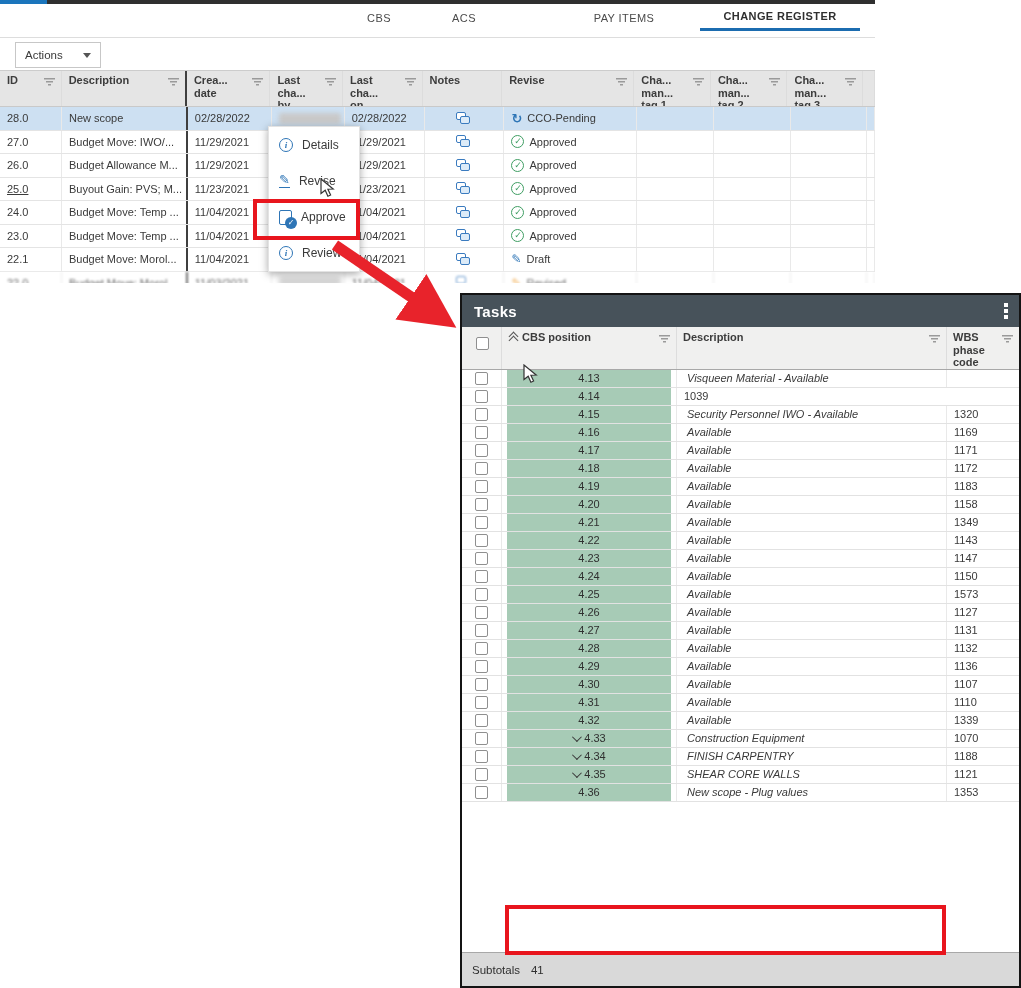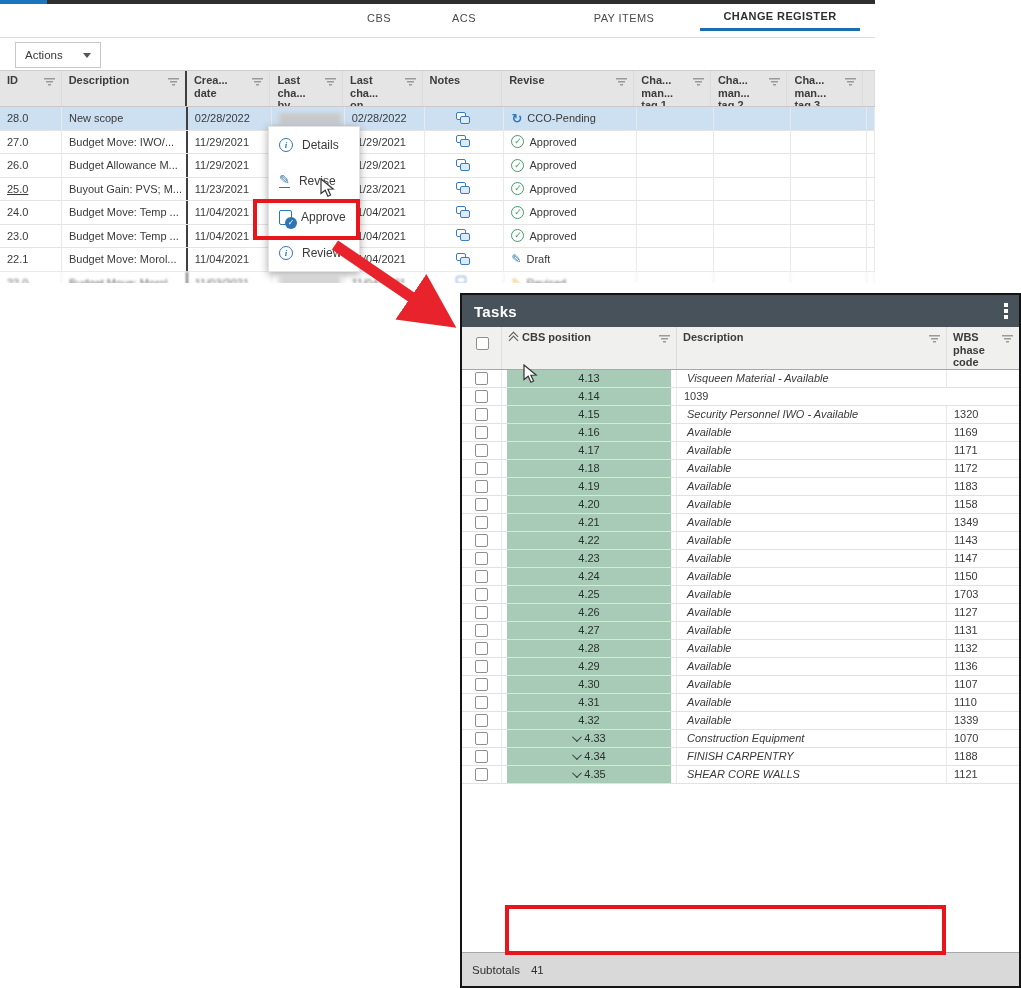--- a/index.html
+++ b/index.html
@@ -548,21 +548,21 @@
         <div class="t-row">
           <div class="t-cell t-check" style="flex: 0 0 40px;">
             <span class="checkbox"></span>
           </div>
           <div class="t-cell cbs-cell" style="flex: 0 0 175px;">
             <span class="cbs-pill">
               <span>4.25</span>
             </span>
           </div>
           <div class="t-cell desc-cell" style="flex: 0 0 270px;">Available</div>
-          <div class="t-cell wbs-cell" style="flex: 1 1 auto; border-right: none;">1703</div>
+          <div class="t-cell wbs-cell" style="flex: 1 1 auto; border-right: none;">1573</div>
         </div>
         <div class="t-row">
           <div class="t-cell t-check" style="flex: 0 0 40px;">
             <span class="checkbox"></span>
           </div>
           <div class="t-cell cbs-cell" style="flex: 0 0 175px;">
             <span class="cbs-pill">
               <span>4.26</span>
             </span>
           </div>
@@ -672,20 +672,32 @@
             <span class="checkbox"></span>
           </div>
           <div class="t-cell cbs-cell" style="flex: 0 0 175px;">
             <span class="cbs-pill">
               <span class="chev"></span>
               <span>4.35</span>
             </span>
           </div>
           <div class="t-cell desc-cell" style="flex: 0 0 270px;">SHEAR CORE WALLS</div>
           <div class="t-cell wbs-cell" style="flex: 1 1 auto; border-right: none;">1121</div>
+        </div>
+        <div class="t-row">
+          <div class="t-cell t-check" style="flex: 0 0 40px;">
+            <span class="checkbox"></span>
+          </div>
+          <div class="t-cell cbs-cell" style="flex: 0 0 175px;">
+            <span class="cbs-pill">
+              <span>4.36</span>
+            </span>
+          </div>
+          <div class="t-cell desc-cell" style="flex: 0 0 270px;">New scope - Plug values</div>
+          <div class="t-cell wbs-cell" style="flex: 1 1 auto; border-right: none;">1353</div>
         </div>
       </div>
     <div id="tasks-footer">
       <span>Subtotals</span>
       <span>41</span>
     </div>
   </div>
   <div id="tasks-red-box"></div>
 </div>
 

